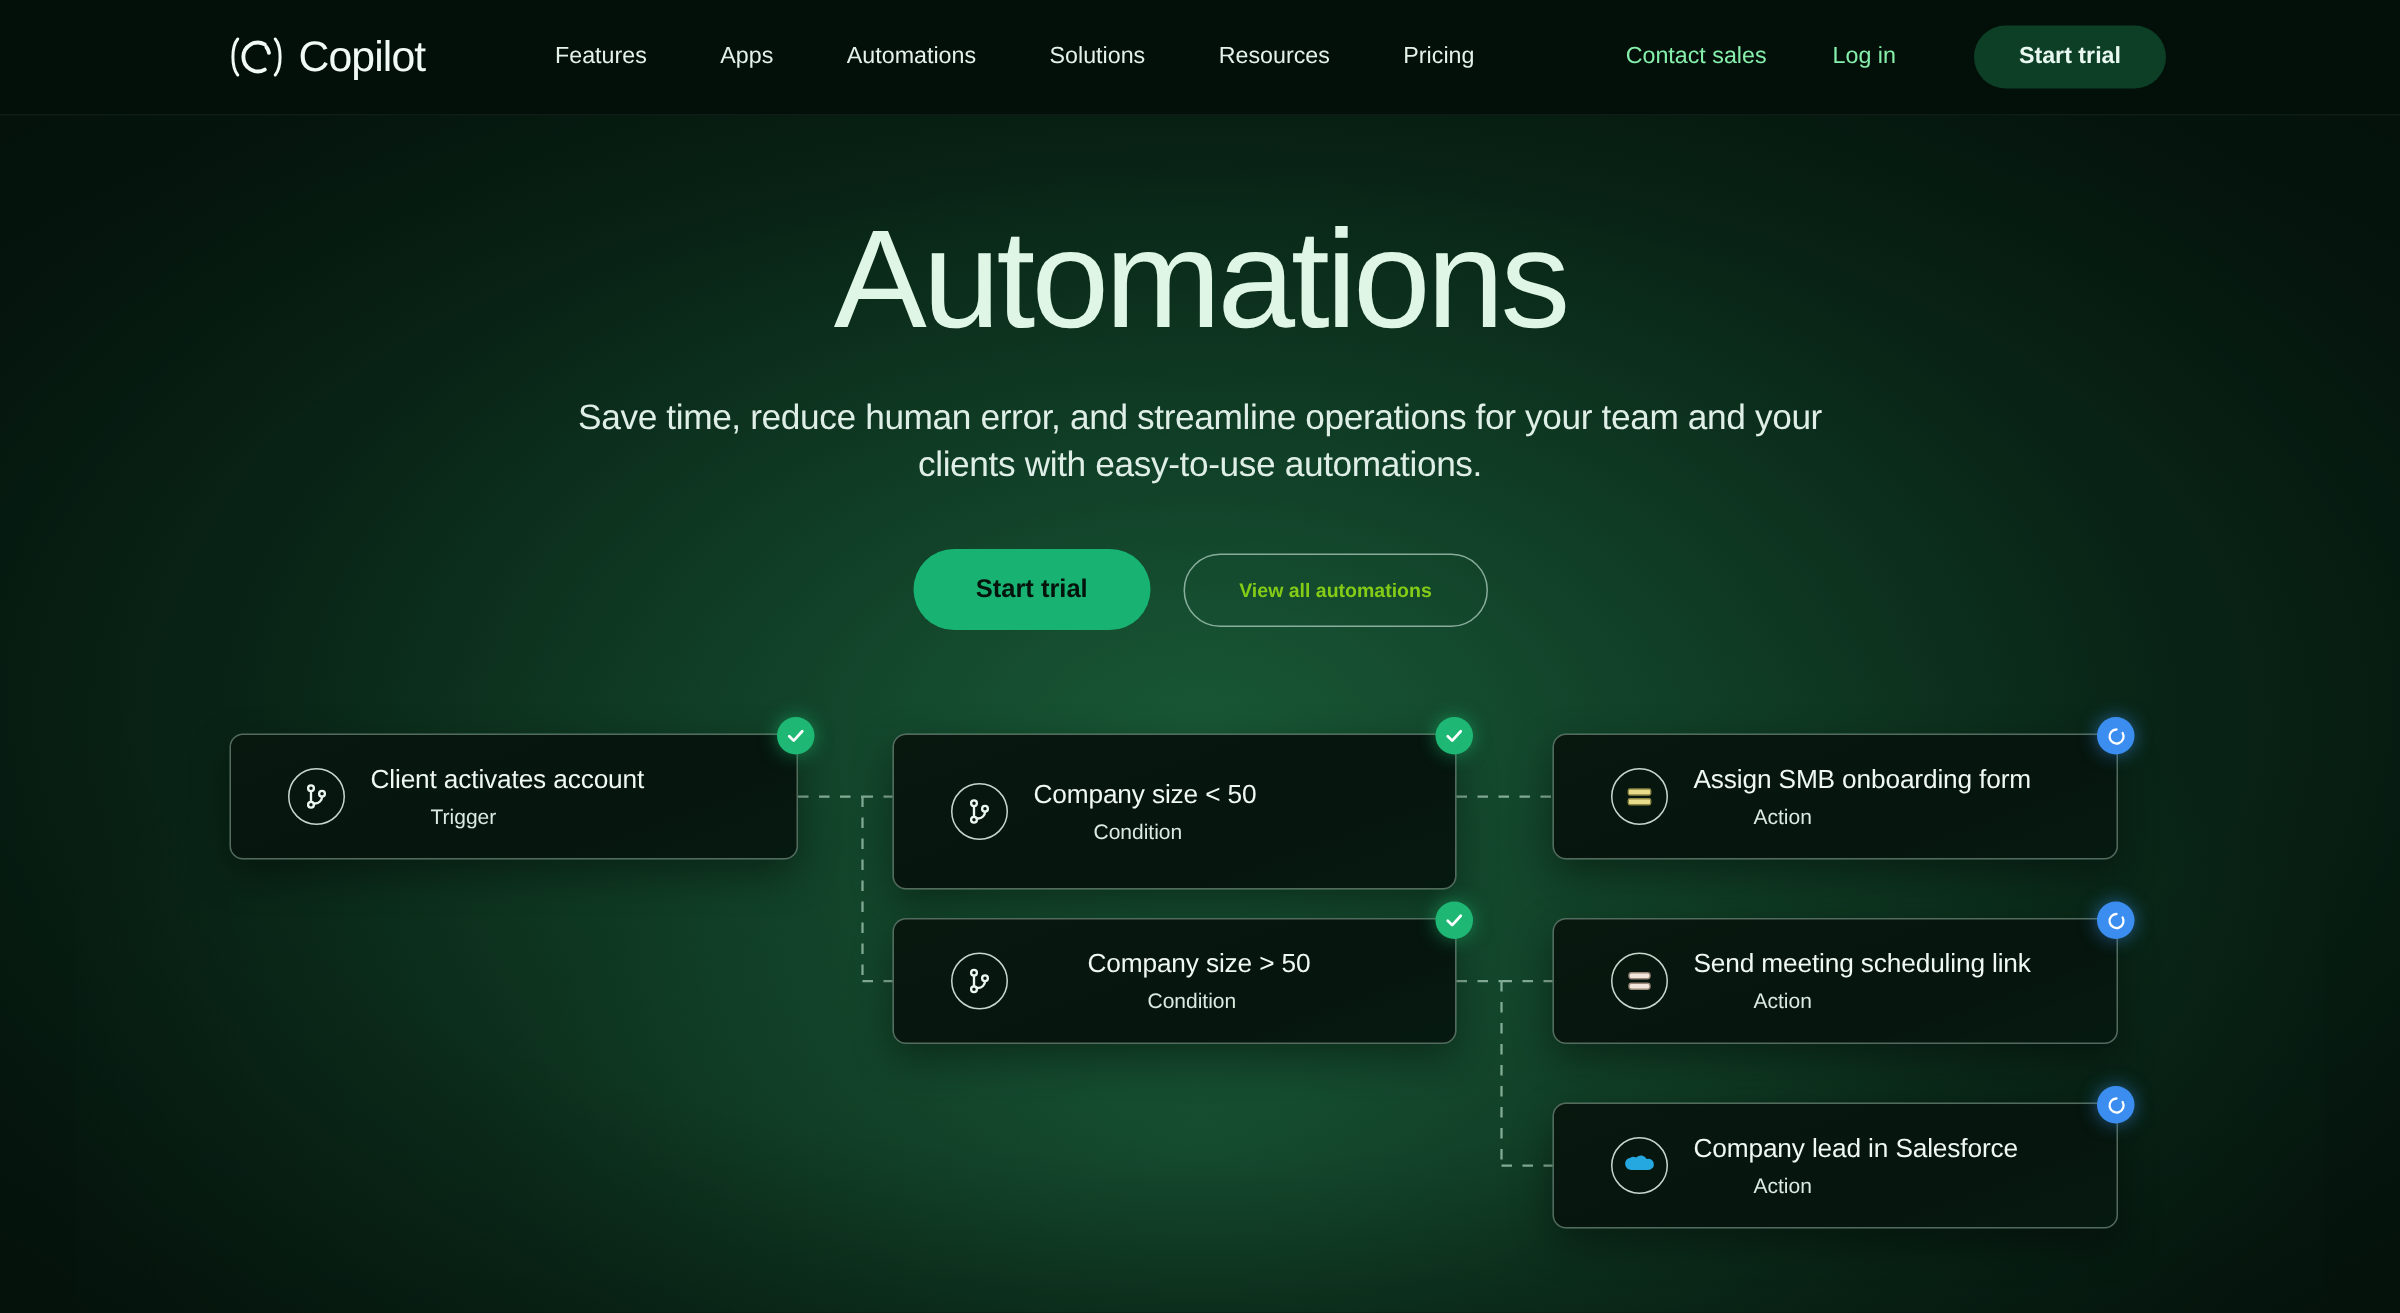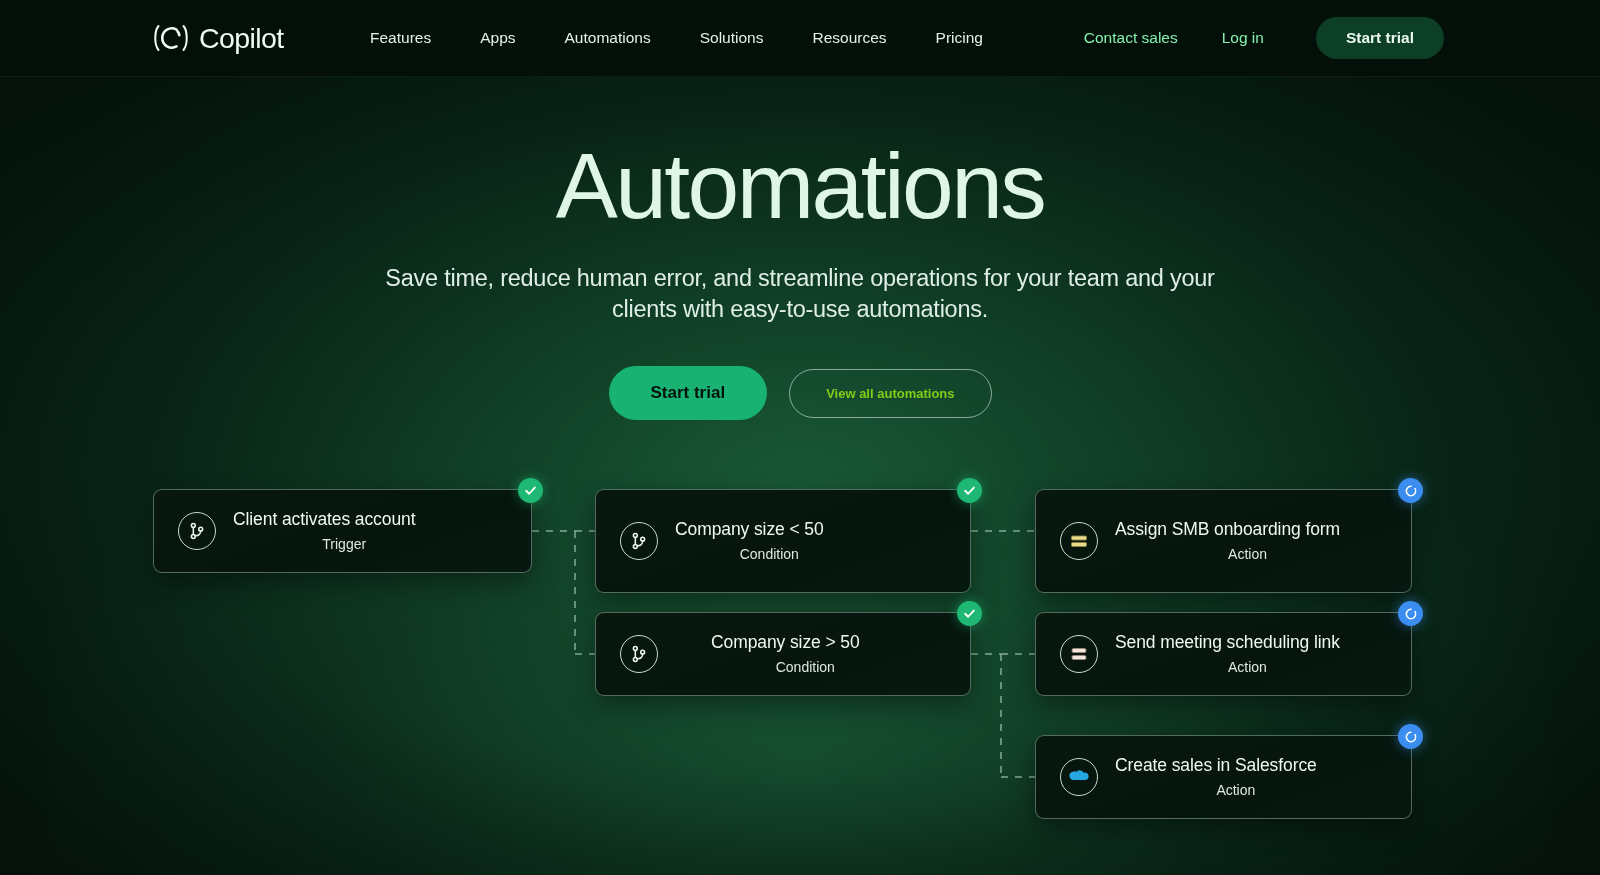--- a/index.html
+++ b/index.html
@@ -98,24 +98,23 @@
   
   .flow { position:absolute; left:0; top:0; width:1600px; height:875px; z-index:12; }
   .flow-svg { position:absolute; left:0; top:0; width:1600px; height:875px; pointer-events:none; z-index:1; }
 
   .node {
     position:absolute; z-index:3;
     background: linear-gradient(160deg, #08180f 0%, #06150d 55%, #061911 100%);
     border:1px solid rgba(190,225,205,0.42);
     border-radius:9px;
     display:flex; align-items:center;
-    padding-left:24px;
+    padding-left:38px;
     cursor:pointer;
     box-shadow: 0 10px 26px rgba(0,0,0,0.38);
-    text-align: center;
   }
   .node-icon {
     width:38px; height:38px; border-radius:50%;
     border:1.3px solid rgba(226,242,233,0.88);
     display:flex; align-items:center; justify-content:center;
     flex:0 0 auto; overflow:hidden;
   }
   .node-text { margin-left:17px; }
   .node-title { font-size:17.5px; font-weight:400; color:#f0f8f3; line-height:1.25; letter-spacing:-0.1px; }
   .node-sub { font-size:14px; color:#dce9e1; margin-top:5px; line-height:1.2;margin-left:40px; }
@@ -255,21 +254,21 @@
       <span class="node-title">Company size &gt; 50</span>
       <span class="node-sub" style="display:block">Condition</span>
     </span>
     <span class="badge badge-check">
       <svg width="13" height="13" viewBox="0 0 24 24" fill="none" stroke="#ffffff" stroke-width="3.4" stroke-linecap="round" stroke-linejoin="round">
           <path d="M4 12.5 L9.5 18 L20 6.5"></path>
         </svg>
     </span>
   </div>
 
-  <div class="node" style="left:1035px; top:489px; width:377px; height:104px;">
+  <div class="node" style="left:1035px; top:489px; width:377px; height:84px;">
     <span class="node-icon">
       <svg width="24" height="24" viewBox="0 0 24 24">
         <rect x="4.5" y="7" width="15" height="4" rx="1.1" fill="#e8dd8c" stroke="#8e8744" stroke-width="0.9"></rect>
         <rect x="4.5" y="13.5" width="15" height="4" rx="1.1" fill="#e8dd8c" stroke="#8e8744" stroke-width="0.9"></rect>
       </svg>
     </span>
     <span class="node-text">
       <span class="node-title">Assign SMB onboarding form</span>
       <span class="node-sub" style="display:block">Action</span>
     </span>
@@ -298,21 +297,21 @@
     </span>
   </div>
 
   <div class="node" style="left:1035px; top:735px; width:377px; height:84px;">
     <span class="node-icon">
       <svg width="26" height="26" viewBox="0 0 32 32">
         <path d="M13.2 9.5a5.3 5.3 0 0 1 8.6 1.2 4.6 4.6 0 0 1 6 4.4 4.6 4.6 0 0 1-4.6 4.6H9.3A5.1 5.1 0 0 1 4.2 14.6a5.1 5.1 0 0 1 4.3-5 4.4 4.4 0 0 1 4.7-.1z" fill="#25a8e0"></path>
       </svg>
     </span>
     <span class="node-text">
-      <span class="node-title">Create sales in Salesforce</span>
+      <span class="node-title">Company lead in Salesforce</span>
       <span class="node-sub" style="display:block">Action</span>
     </span>
     <span class="badge badge-run">
       <svg width="14" height="14" viewBox="0 0 24 24" fill="none" stroke="#ffffff" stroke-width="2.6" stroke-linecap="round">
         <path d="M12 4 a8 8 0 1 0 7 4"></path>
       </svg>
     </span>
   </div>
 
 </div>

